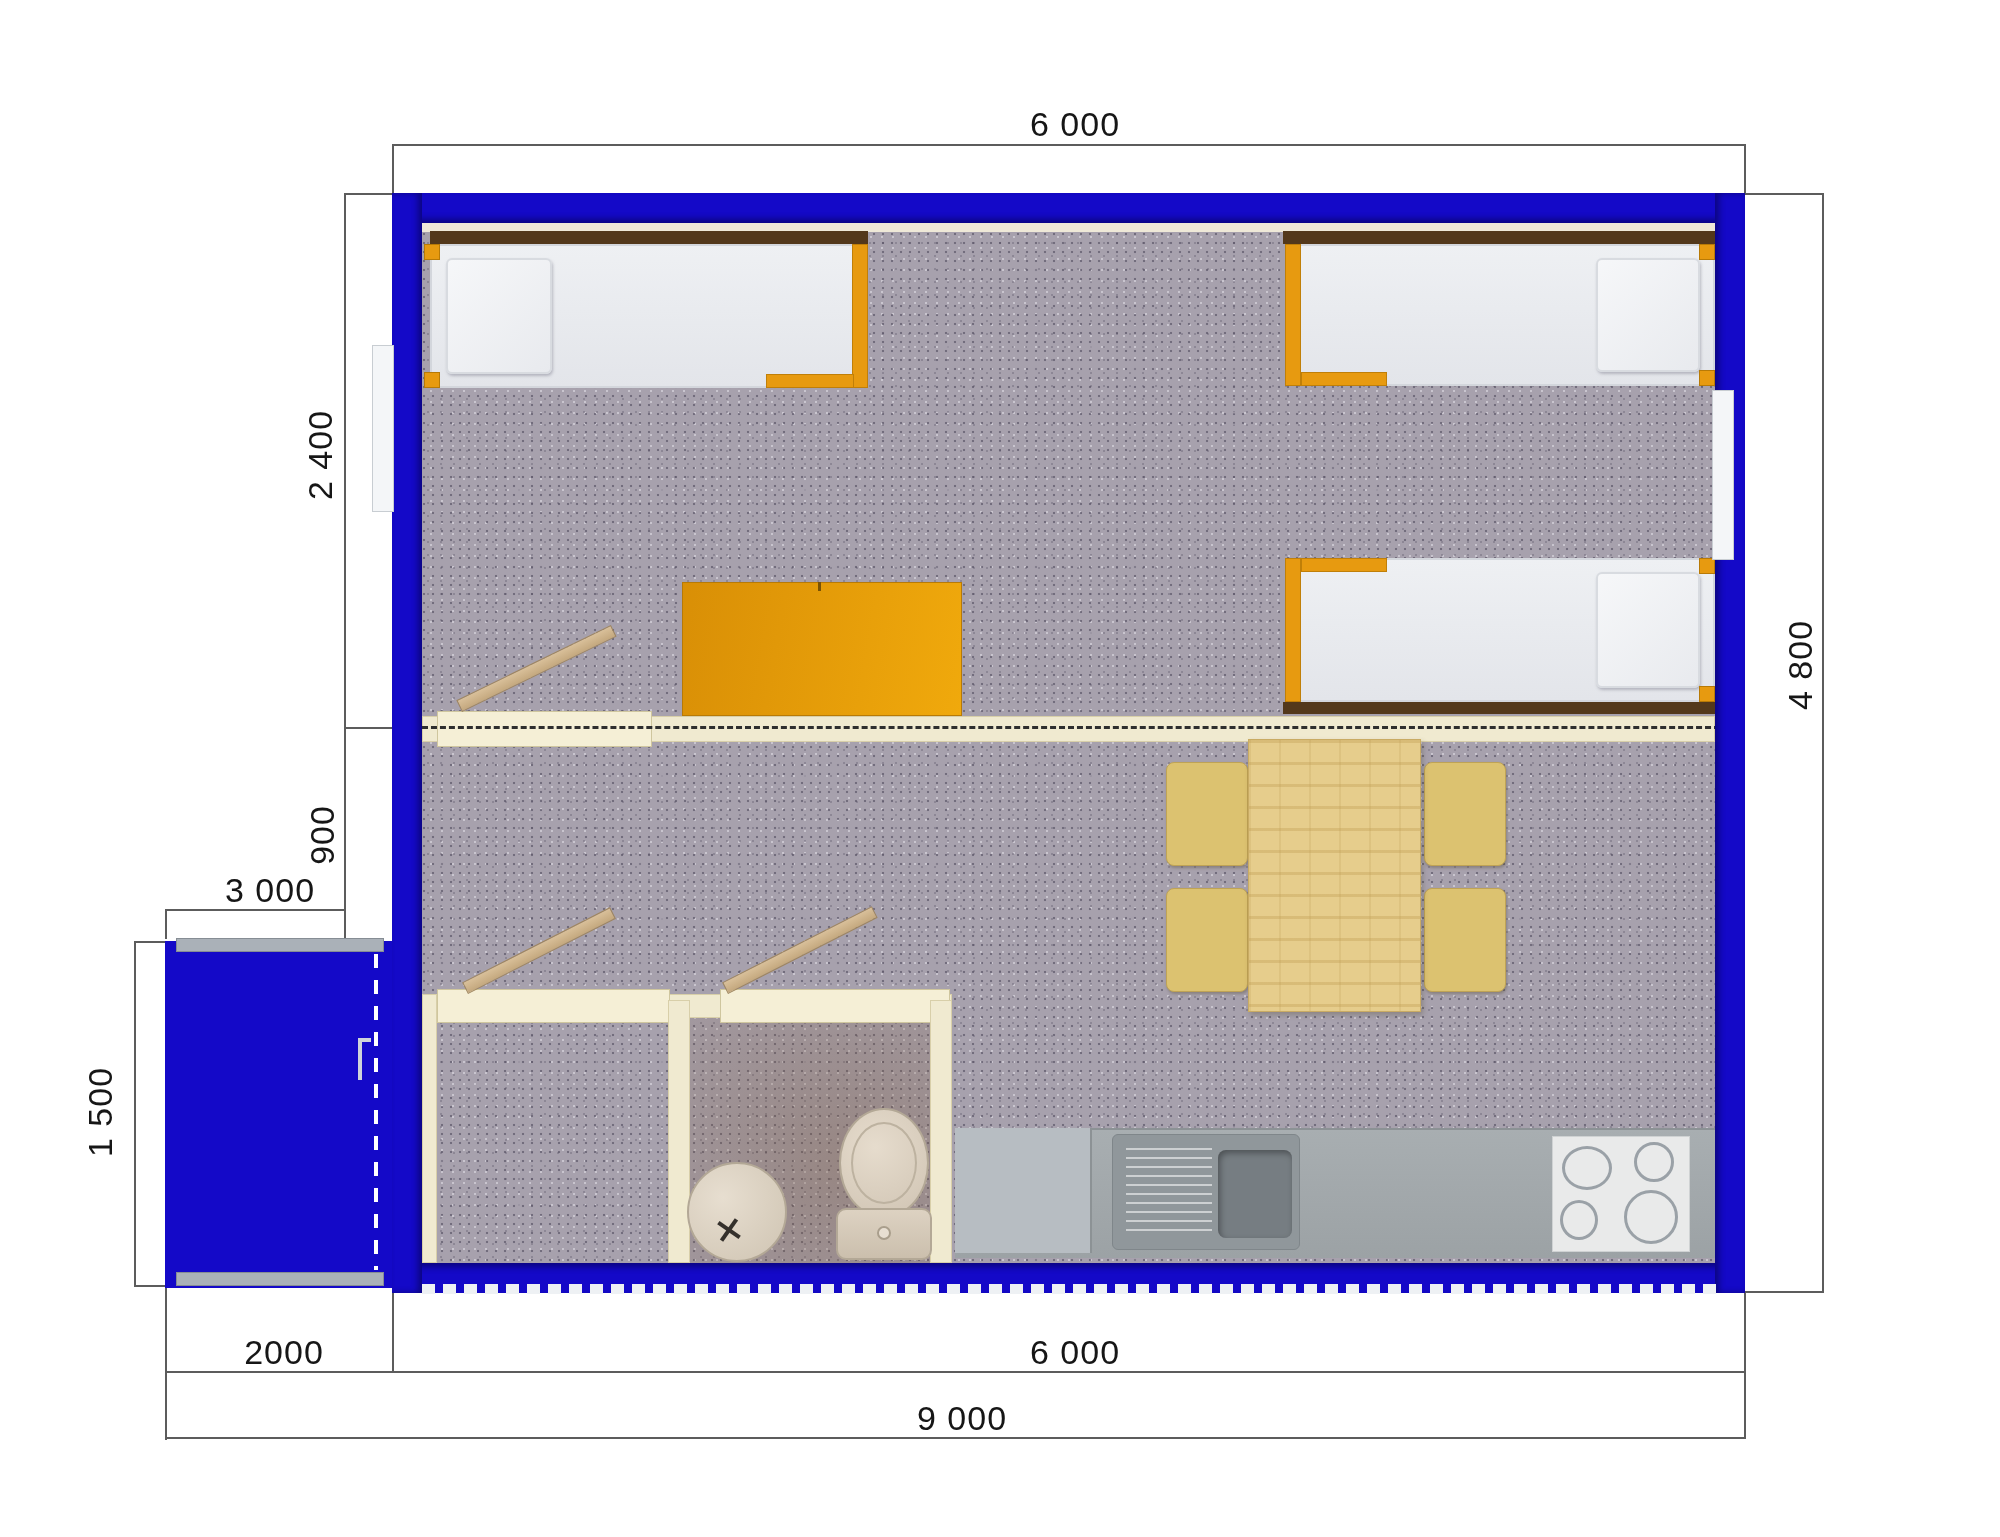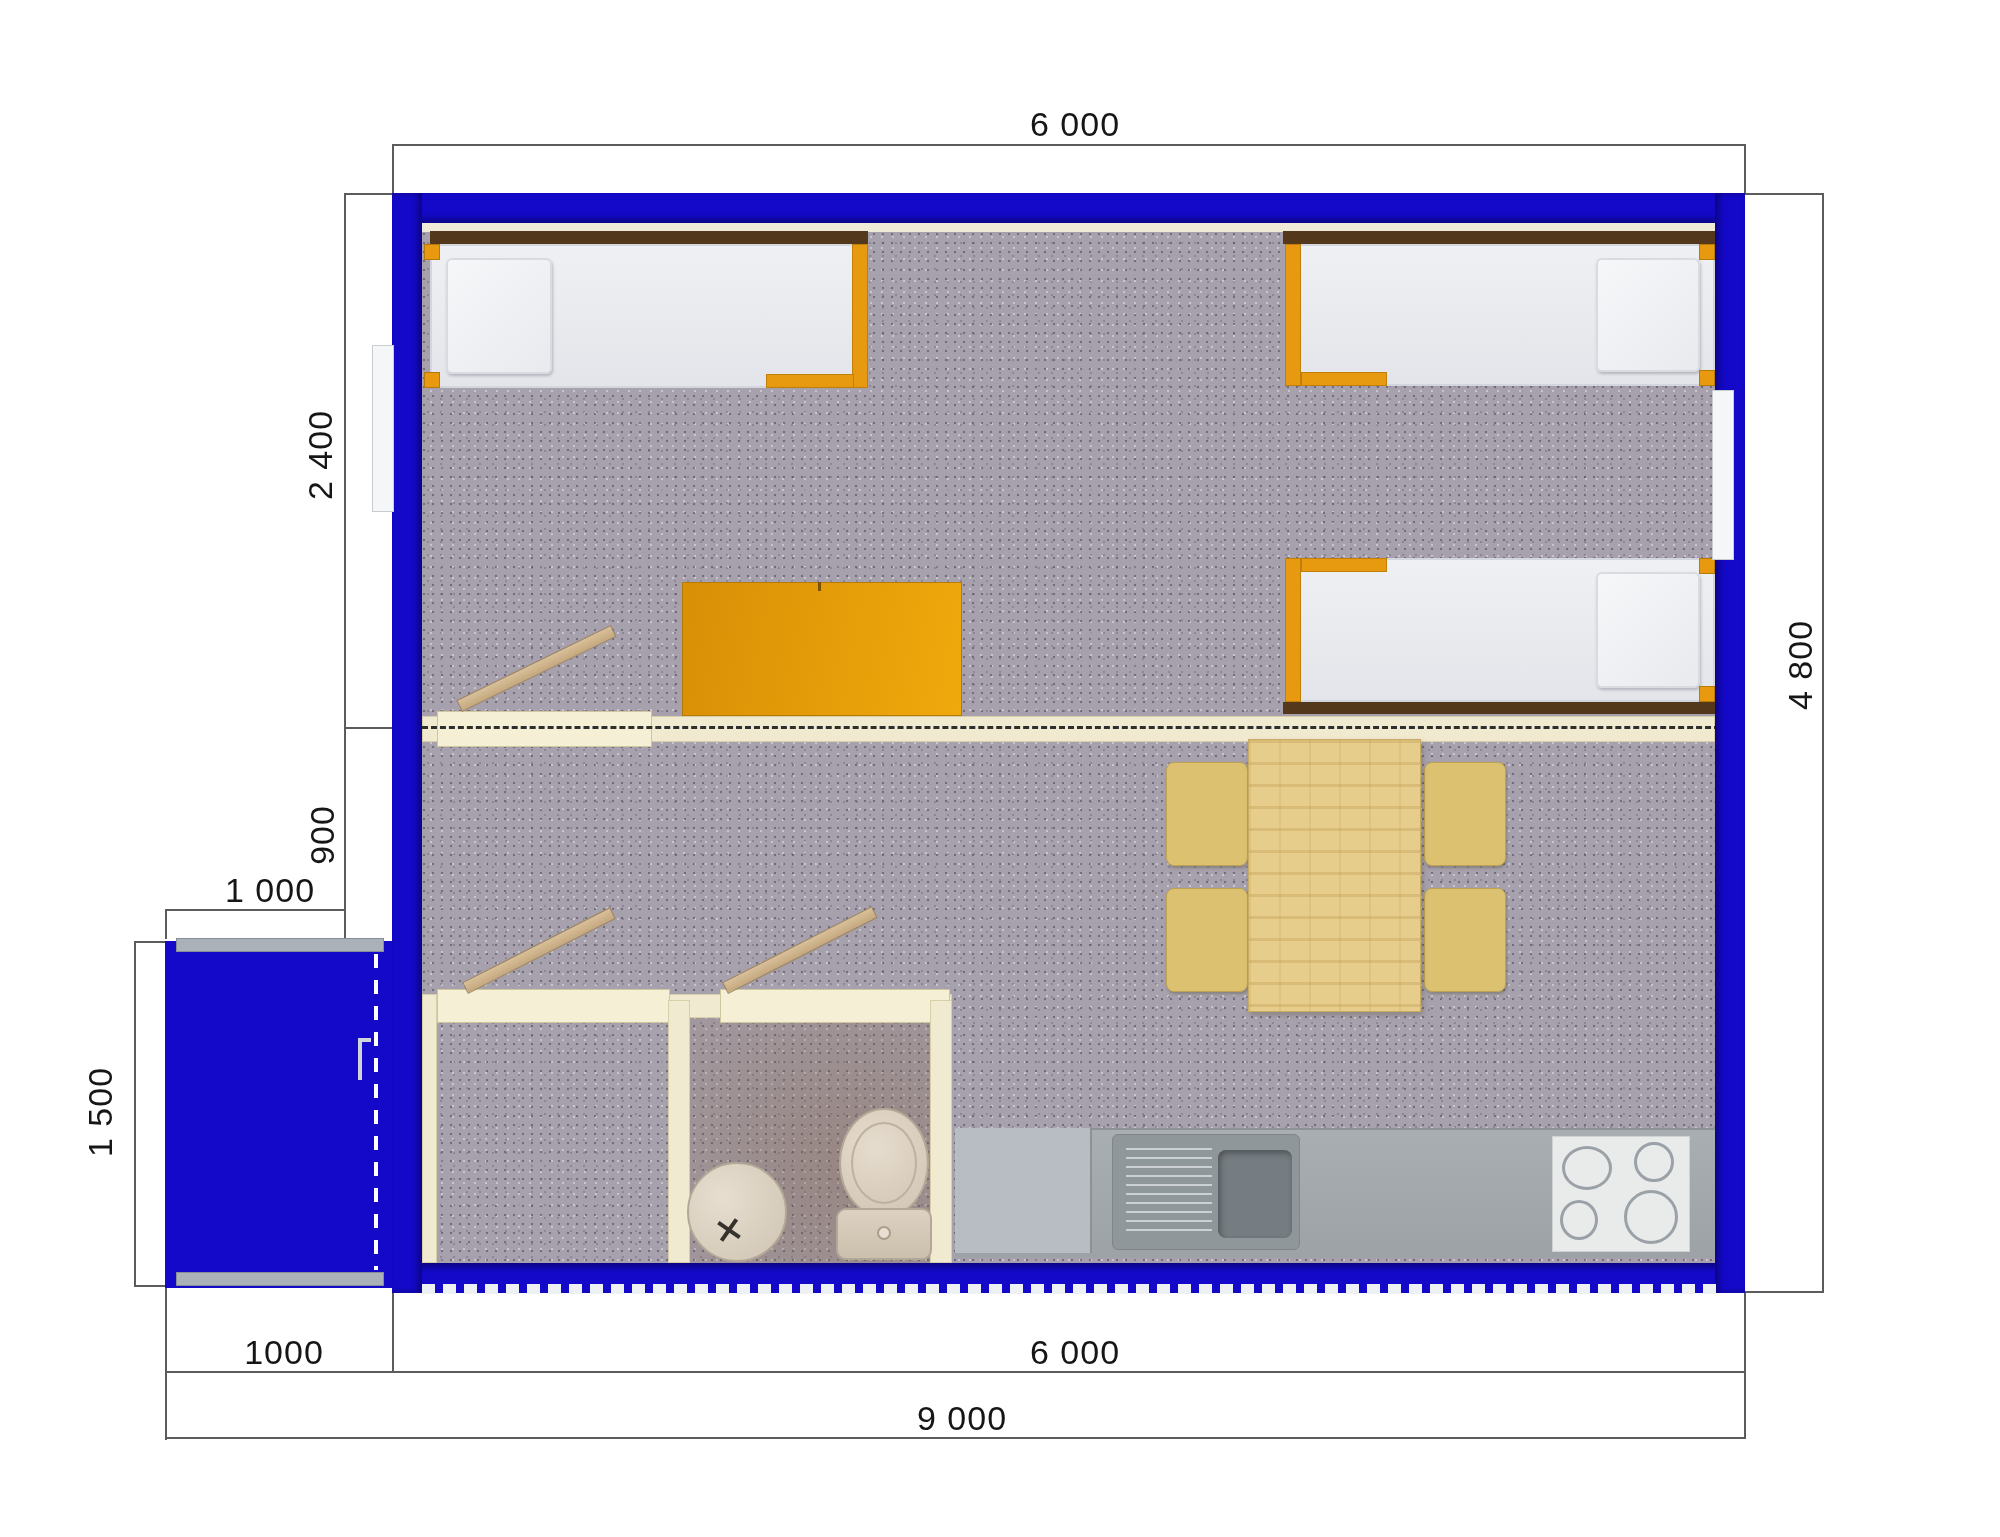--- a/index.html
+++ b/index.html
@@ -42,32 +42,32 @@
   <span class="dim-label" style="left:1075px;top:124px;">6 000</span>
 
   <div class="abs dimline-v" style="left:344px;top:193px;height:747px;"></div>
   <div class="abs dimline-h" style="left:344px;top:193px;width:48px;"></div>
   <div class="abs dimline-h" style="left:344px;top:727px;width:78px;"></div>
   <span class="dim-label rot" style="left:320px;top:455px;">2 400</span>
   <span class="dim-label rot" style="left:322px;top:835px;">900</span>
 
   <div class="abs dimline-h" style="left:165px;top:909px;width:181px;"></div>
   <div class="abs dimline-v" style="left:165px;top:909px;height:30px;"></div>
-  <span class="dim-label" style="left:270px;top:890px;">1 000</span>
+  <span class="dim-label" style="left:270px;top:890px;">3 000</span>
 
   <div class="abs dimline-v" style="left:134px;top:941px;height:346px;"></div>
   <div class="abs dimline-h" style="left:134px;top:941px;width:32px;"></div>
   <div class="abs dimline-h" style="left:134px;top:1285px;width:32px;"></div>
   <span class="dim-label rot" style="left:100px;top:1112px;">1 500</span>
 
   <div class="abs dimline-h" style="left:165px;top:1371px;width:1580px;"></div>
   <div class="abs dimline-v" style="left:165px;top:1286px;height:154px;"></div>
   <div class="abs dimline-v" style="left:392px;top:1293px;height:80px;"></div>
   <div class="abs dimline-v" style="left:1744px;top:1293px;height:146px;"></div>
-  <span class="dim-label" style="left:284px;top:1352px;">1000</span>
+  <span class="dim-label" style="left:284px;top:1352px;">2000</span>
   <span class="dim-label" style="left:1075px;top:1352px;">6 000</span>
 
   <div class="abs dimline-h" style="left:165px;top:1437px;width:1580px;"></div>
   <span class="dim-label" style="left:962px;top:1418px;">9 000</span>
 
   <div class="abs dimline-v" style="left:1822px;top:193px;height:1100px;"></div>
   <div class="abs dimline-h" style="left:1745px;top:193px;width:79px;"></div>
   <div class="abs dimline-h" style="left:1745px;top:1291px;width:79px;"></div>
   <span class="dim-label rot" style="left:1800px;top:665px;">4 800</span>
 

